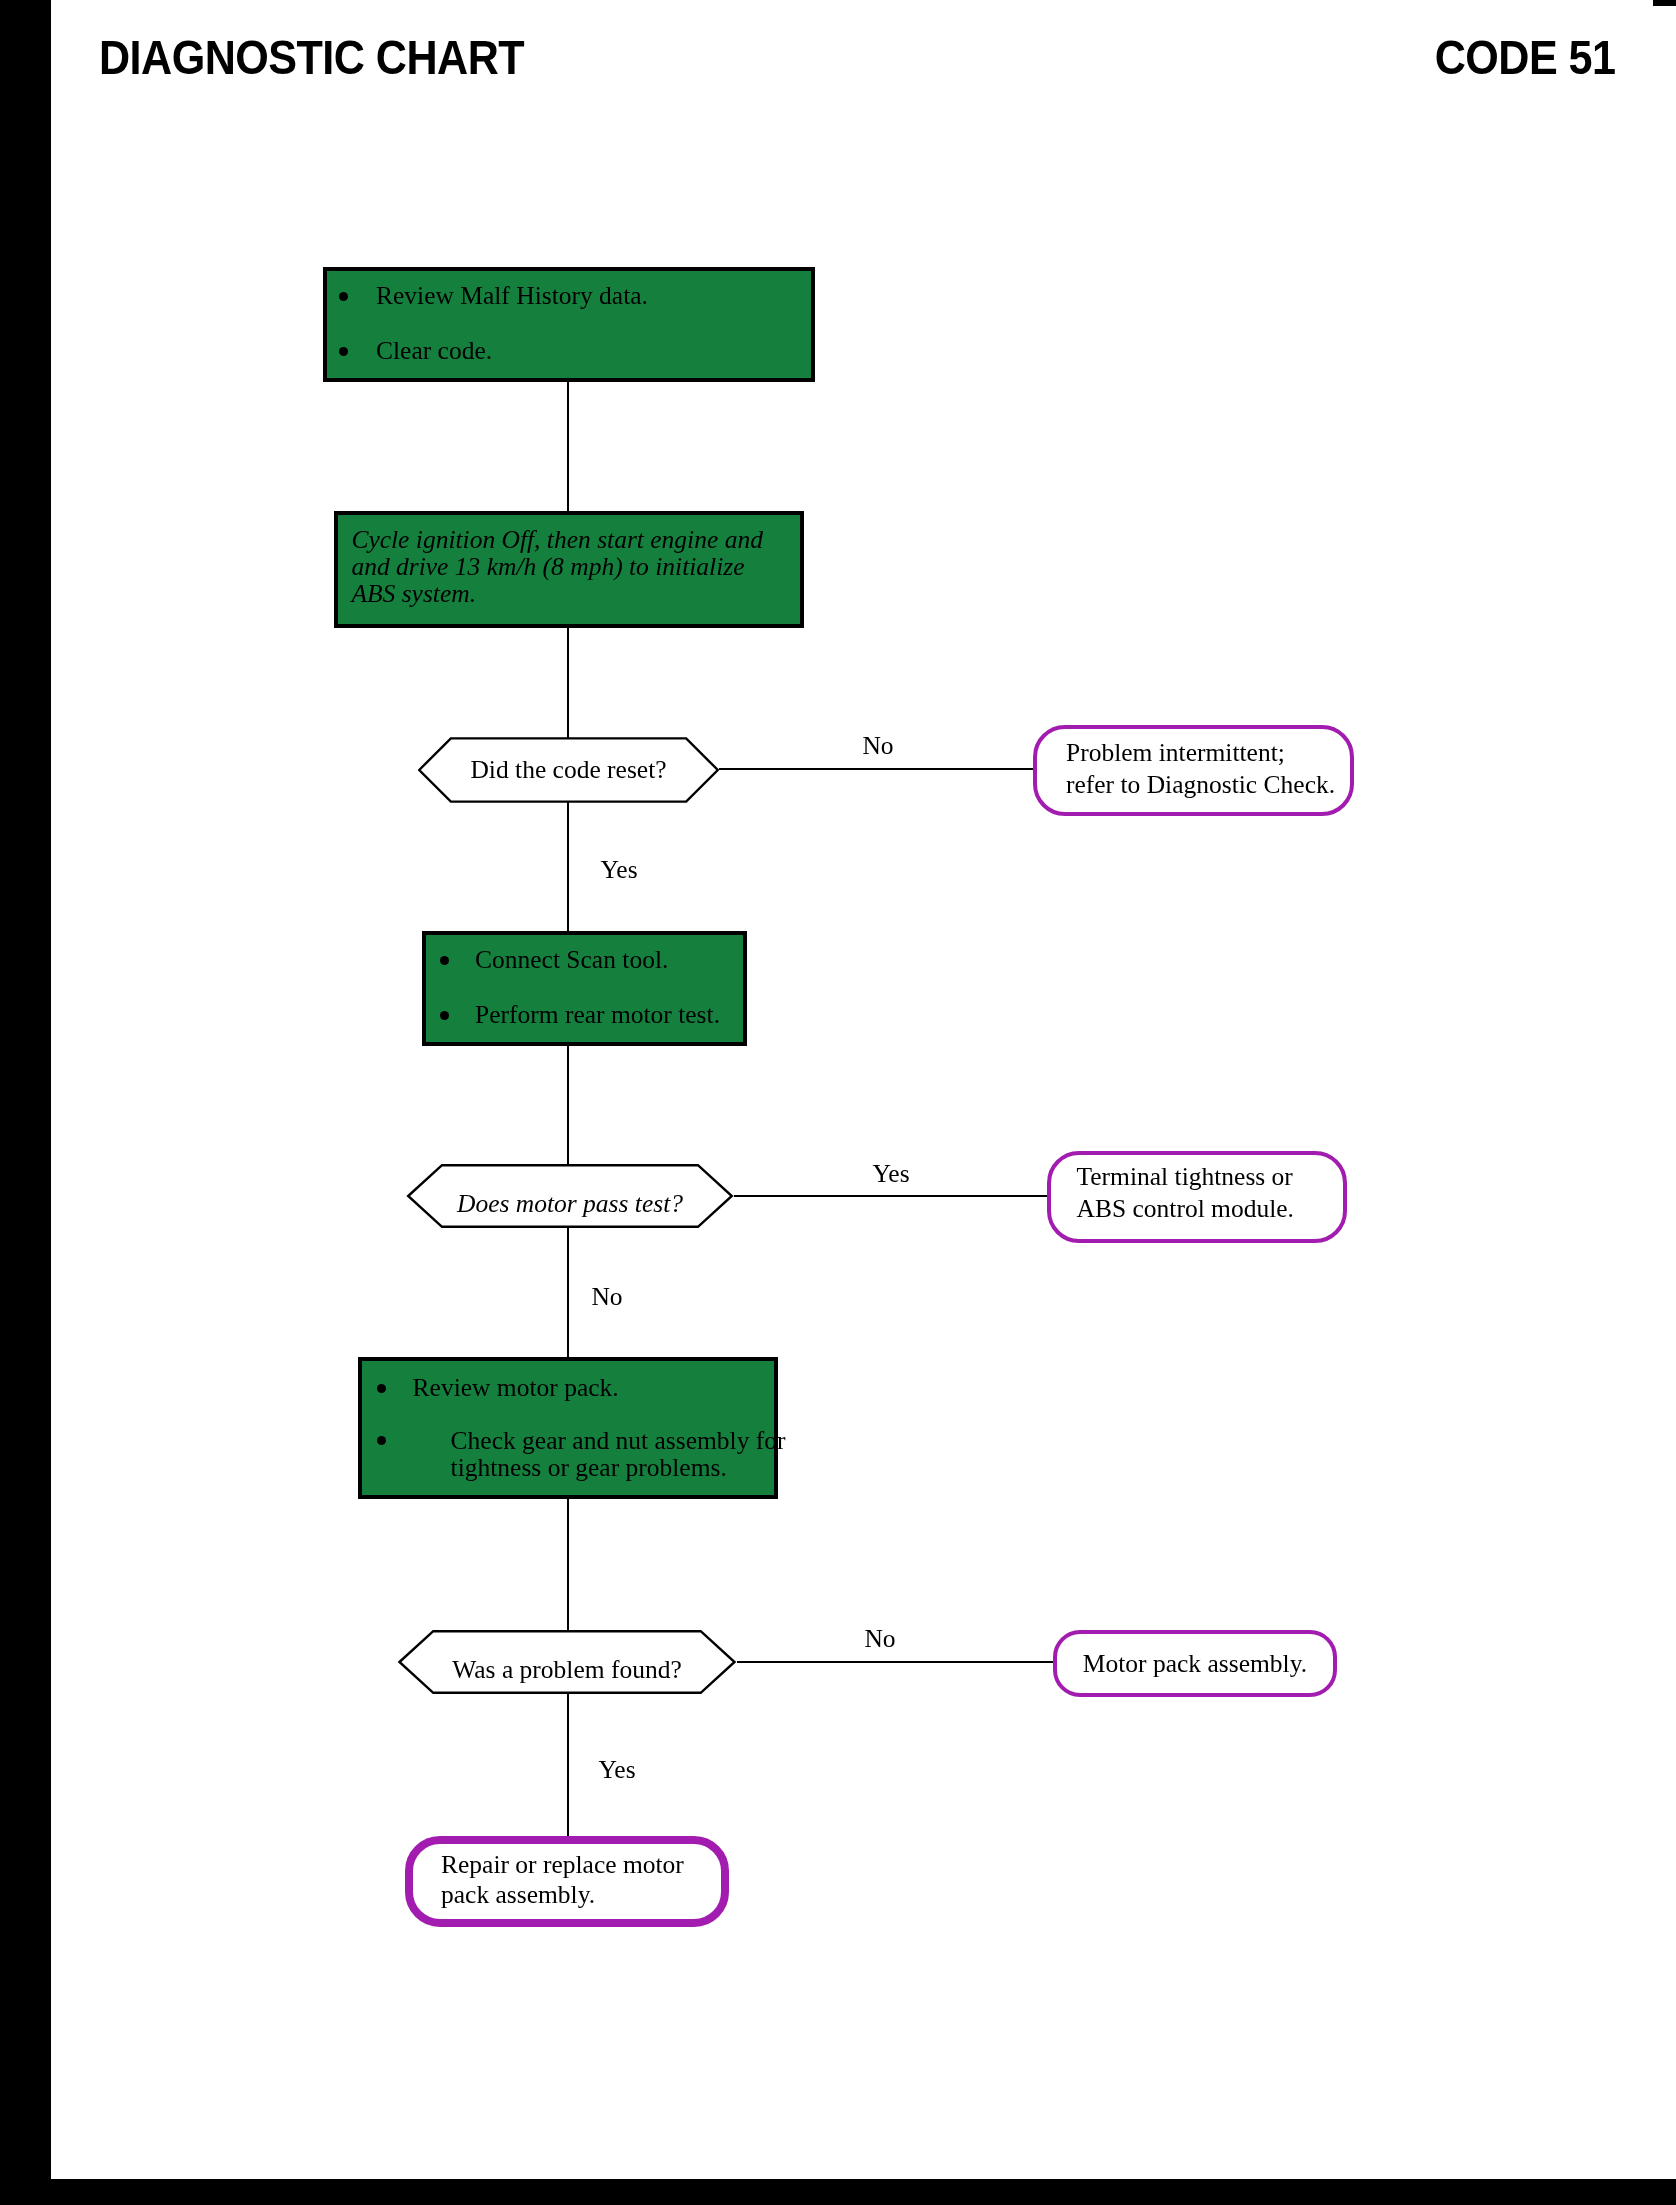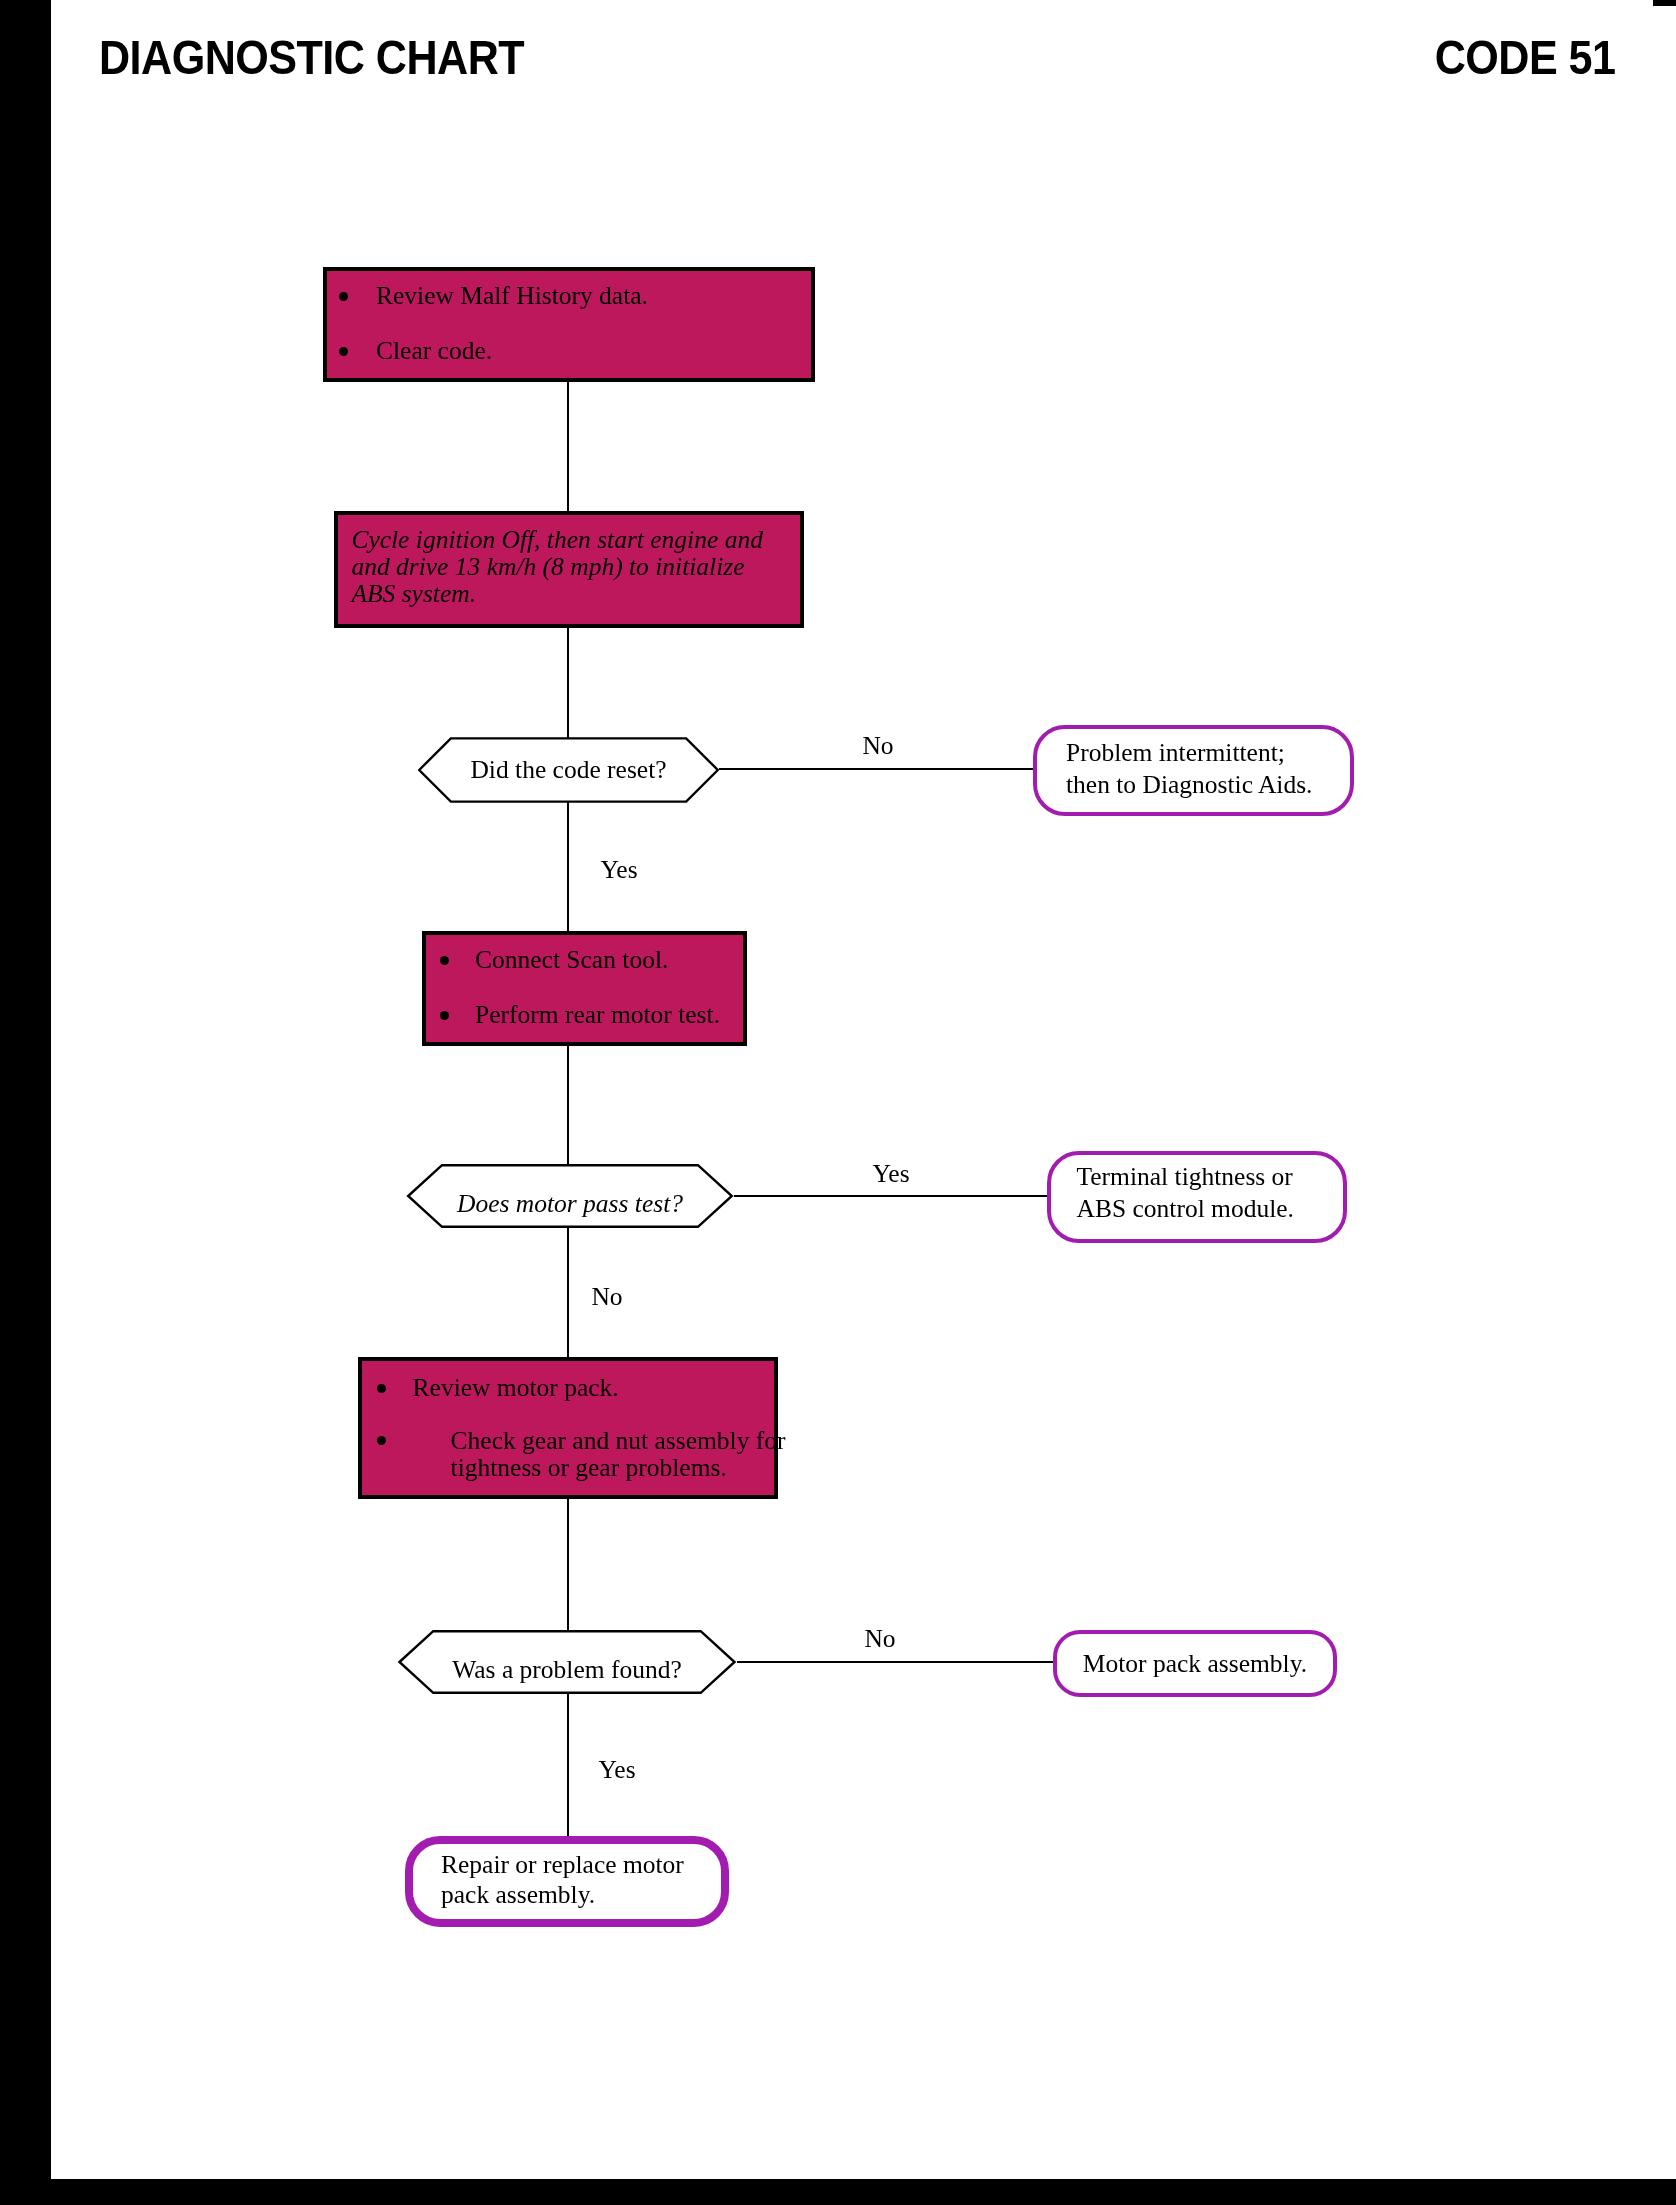--- a/index.html
+++ b/index.html
@@ -18,21 +18,21 @@
     font-weight:bold; font-size:49px; line-height:49px;
     white-space:nowrap; letter-spacing:-0.6px;
   }
   .title-left  { left:99px;  transform:scaleX(0.88); transform-origin:left top; }
   .title-right { right:61px; transform:scaleX(0.88); transform-origin:right top; }
 
   .vline { position:absolute; width:2.4px; background:#000; }
   .hline { position:absolute; height:2.4px; background:#000; }
 
   .pbox {
-    position:absolute; background:#be185d;
+    position:absolute; background:#15803d;
     border:4.3px solid #000; box-sizing:border-box;
   }
   .rbox {
     position:absolute; background:#fff;
     border:4px solid #a21caf; box-sizing:border-box;
   }
   .hexwrap { position:absolute; }
   .hexwrap svg { position:absolute; left:0; top:0; }
   .hex-label {
     position:absolute; inset:0;
@@ -105,21 +105,21 @@
     <polygon points="2,54 54,2 441,2 493,54 441,106 54,106" fill="#ffffff" stroke="#000000" stroke-width="4"></polygon>
   </svg>
   <div class="hex-label">Did the code reset?</div>
 </div>
 <div class="edge-label" style="left:878px; top:746px;">No</div>
 <div class="edge-label" style="left:619px; top:870px;">Yes</div>
 
 <div class="rbox" style="left:1033px; top:725px; width:321px; height:91px; border-radius:32px;">
   <div class="textlines" style="left:29px; top:8px; line-height:32px;">
     <div>Problem intermittent;</div>
-    <div>then to Diagnostic Aids.</div>
+    <div>refer to Diagnostic Check.</div>
   </div>
 </div>
 
 <div class="pbox" style="left:422px; top:931px; width:325px; height:115px;">
   <div class="bullet-row" style="left:14px; top:9px;">
     <span class="dot" style="margin-right:26px;"></span>
     <span>Connect Scan tool.</span>
   </div>
   <div class="bullet-row" style="left:14px; top:64px;text-align:center;">
     <span class="dot" style="margin-right:26px;"></span>

